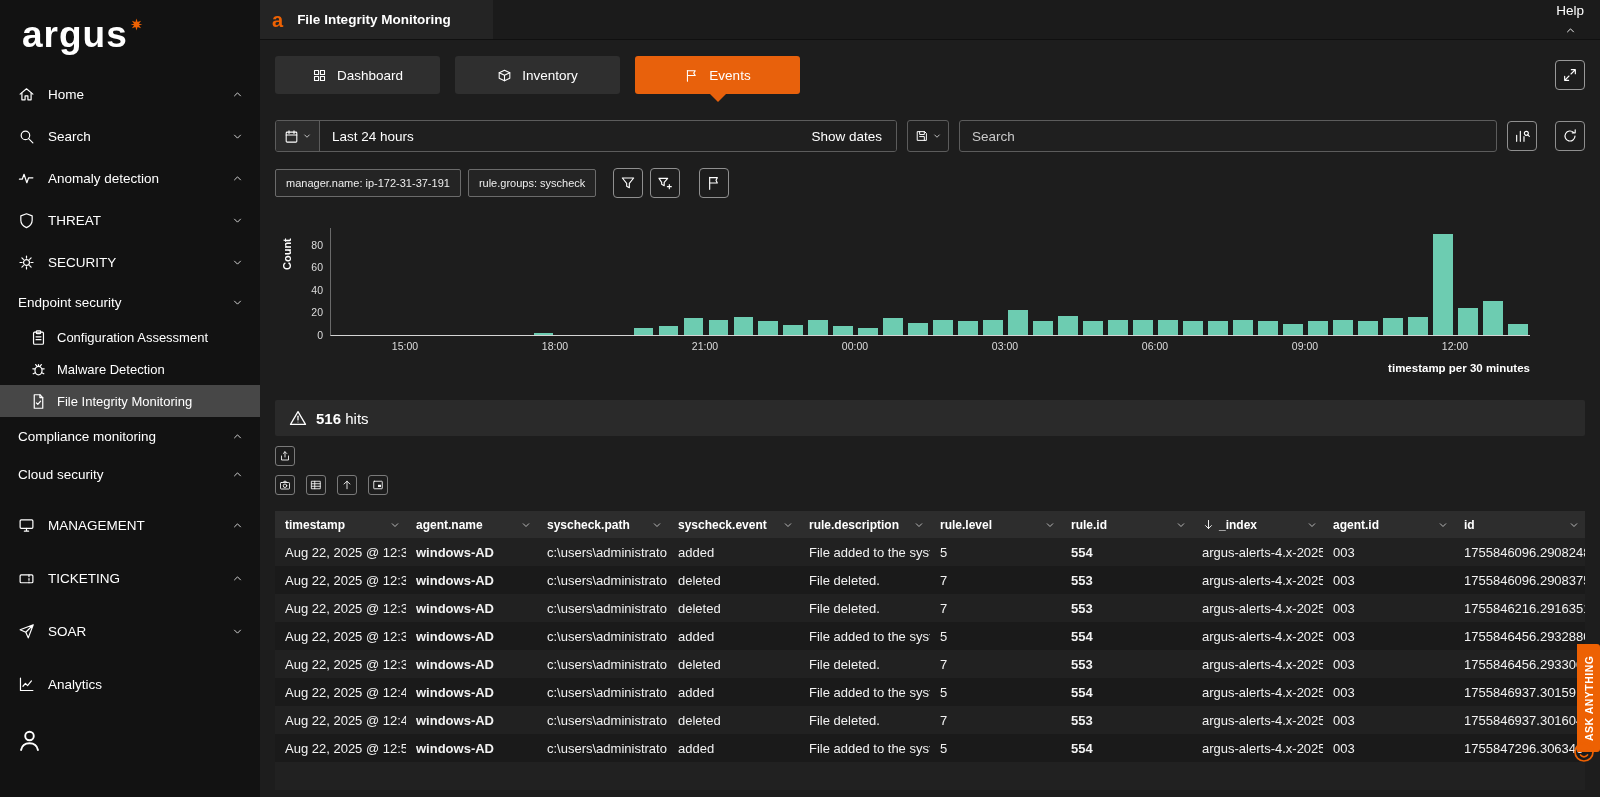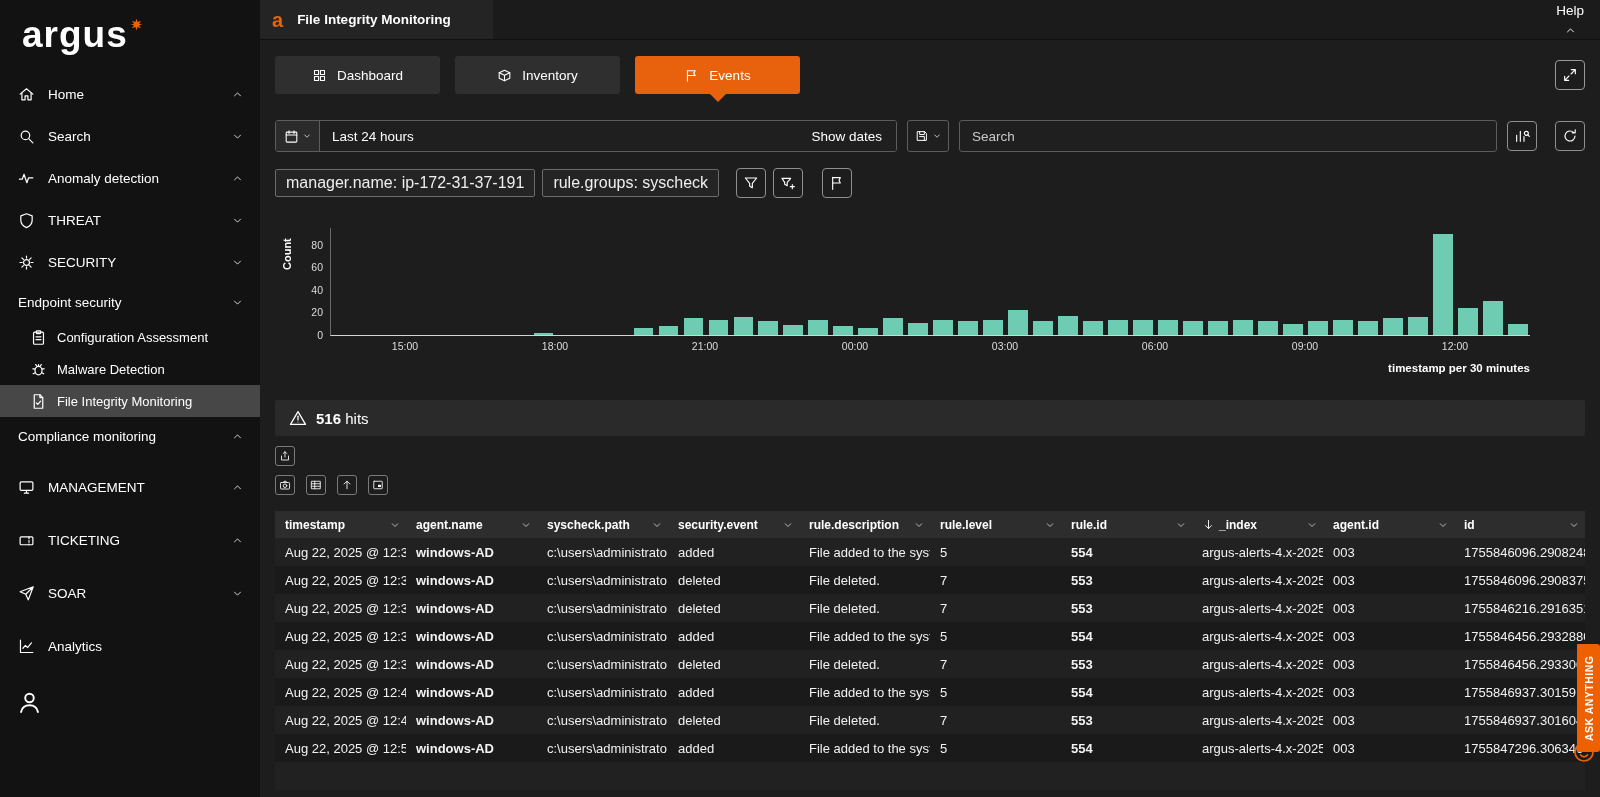--- a/index.html
+++ b/index.html
@@ -68,21 +68,21 @@
   .search-input { flex:1; height:32px; background:#1f1f1f; border:1px solid #5c5c5c; border-radius:3px;
                   color:#fff; padding:0 12px; font-size:13.5px; font-family:inherit; min-width:0; }
   .search-input::placeholder { color:#c9c9c9; }
   .icon-btn { width:30px; height:30px; border:1px solid #8f8f8f; border-radius:4px; background:transparent;
               color:#fff; display:flex; align-items:center; justify-content:center; cursor:pointer; flex-shrink:0; }
   .icon-btn.spaced { margin-left:8px; }
 
   
   .pills-row { margin-top:16px; display:flex; align-items:center; gap:7px; flex-shrink:0; }
   .pill { height:28px; background:#242424; border:1px solid #6b6b6b; border-radius:2px; display:flex;
-          align-items:center; padding:0 10px; font-size:16px; color:#eee; cursor:pointer; white-space:nowrap; }
+          align-items:center; padding:0 10px; font-size:11px; color:#eee; cursor:pointer; white-space:nowrap; }
   .pill-btn { width:30px; height:30px; border:1px solid #8f8f8f; border-radius:4px; background:transparent;
               color:#fff; display:flex; align-items:center; justify-content:center; cursor:pointer; }
   .pill-btn.first { margin-left:10px; }
   .pill-btn.flag { margin-left:12px; }
 
   
   .chart { margin-top:30px; position:relative; padding:0 55px; flex-shrink:0; }
   .ylabel { position:absolute; left:6px; top:42px; transform:rotate(-90deg); transform-origin:left top;
             font-size:11px; font-weight:700; }
   .plot { position:relative; height:108px; border-bottom:1px solid #d4d4d4; border-left:1px solid #6a6a6a; }
@@ -238,20 +238,28 @@
           <svg viewBox="0 0 24 24">
             <path d="M6 2.5h8l4 4v15H6z"></path>
             <path d="M14 2.5v4h4"></path>
             <path d="M9 14l2 2 4-4.5"></path>
           </svg>
         </span>
         <span class="nav-label">File Integrity Monitoring</span>
       </div>
       <div class="nav-item lvl1">
         <span class="nav-label">Compliance monitoring</span>
+        <span class="icon chev">
+          <svg viewBox="0 0 24 24">
+            <path d="M6.5 14.5L12 9l5.5 5.5"></path>
+          </svg>
+        </span>
+      </div>
+      <div class="nav-item lvl1">
+        <span class="nav-label">Cloud security</span>
         <span class="icon chev">
           <svg viewBox="0 0 24 24">
             <path d="M6.5 14.5L12 9l5.5 5.5"></path>
           </svg>
         </span>
       </div>
       <div class="nav-item lvl0 gap">
         <span class="icon">
           <svg viewBox="0 0 24 24">
             <rect x="3" y="4" width="18" height="12" rx="1.5"></rect>
@@ -686,21 +694,21 @@
             <th><span class="th-label">agent.name</span><span class="icon th-chev">
                 <svg viewBox="0 0 24 24">
                   <path d="M6.5 9.5l5.5 5.5 5.5-5.5"></path>
                 </svg>
               </span></th>
             <th><span class="th-label">syscheck.path</span><span class="icon th-chev">
                 <svg viewBox="0 0 24 24">
                   <path d="M6.5 9.5l5.5 5.5 5.5-5.5"></path>
                 </svg>
               </span></th>
-            <th><span class="th-label">security.event</span><span class="icon th-chev">
+            <th><span class="th-label">syscheck.event</span><span class="icon th-chev">
                 <svg viewBox="0 0 24 24">
                   <path d="M6.5 9.5l5.5 5.5 5.5-5.5"></path>
                 </svg>
               </span></th>
             <th><span class="th-label">rule.description</span><span class="icon th-chev">
                 <svg viewBox="0 0 24 24">
                   <path d="M6.5 9.5l5.5 5.5 5.5-5.5"></path>
                 </svg>
               </span></th>
             <th><span class="th-label">rule.level</span><span class="icon th-chev">

